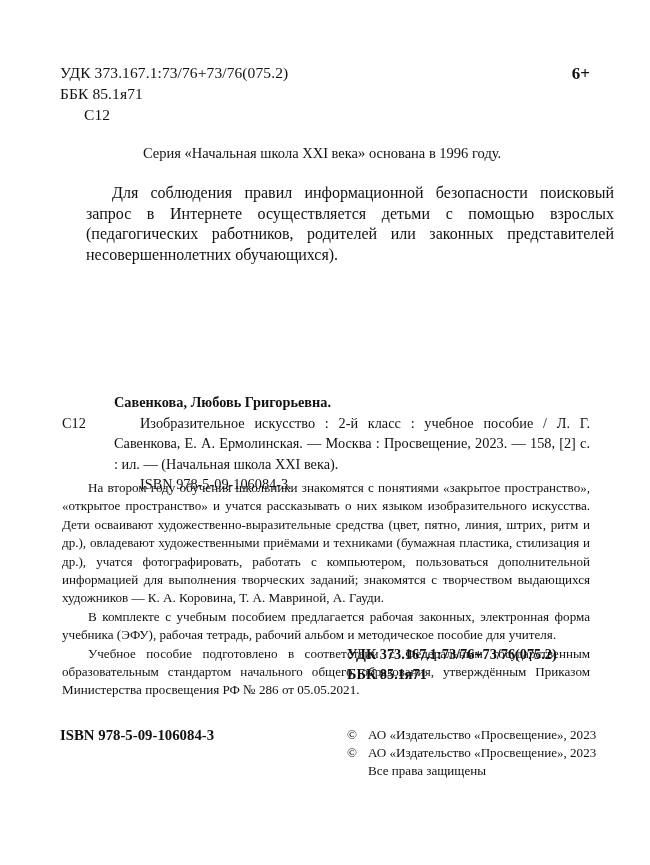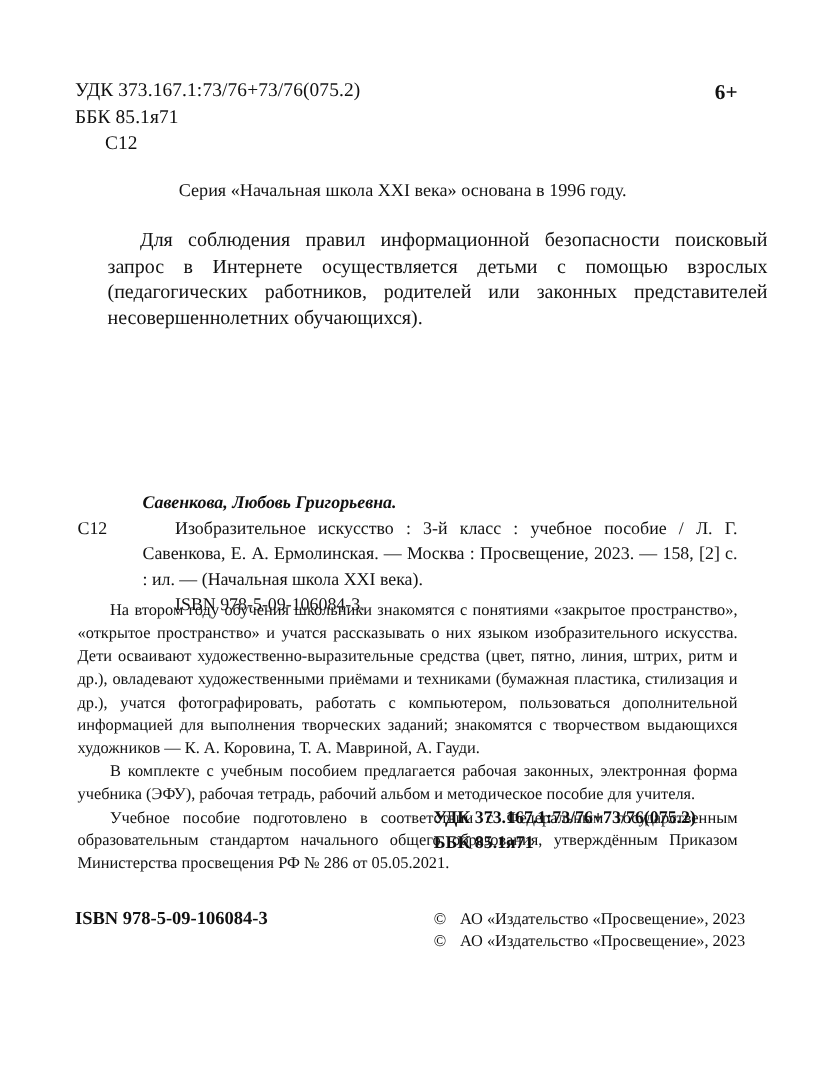--- a/index.html
+++ b/index.html
@@ -70,21 +70,20 @@
     left: 62px;
     top: 392px;
     width: 528px;
     font-size: 14.3px;
     line-height: 20.5px;
   }
   #biblio .author {
     font-weight: bold;
     padding-left: 52px;
     display: block;
-    font-style: italic;
   }
   #biblio .record-wrap {
     position: relative;
     display: block;
   }
   #biblio .shelf {
     position: absolute;
     left: 0;
     top: 0;
     width: 50px;
@@ -169,21 +168,21 @@
   <div class="blk" id="age-rating">6+</div>
 
   <div class="blk" id="series-line">Серия «Начальная школа XXI века» основана в 1996 году.</div>
 
   <div class="blk" id="safety-notice">Для соблюдения правил информационной безопасности поисковый запрос в Интернете осуществляется детьми с помощью взрослых (педагогических работников, родителей или законных представителей несовершеннолетних обучающихся).</div>
 
   <div class="blk" id="biblio">
     <span class="author">Савенкова, Любовь Григорьевна.</span>
     <span class="record-wrap">
       <span class="shelf">С12</span>
-      <span class="record">Изобразительное искусство : 3-й класс : учебное пособие / Л. Г. Савенкова, Е. А. Ермолинская. — Москва : Просвещение, 2023. — 158, [2] с. : ил. — (Начальная школа XXI века).</span>
+      <span class="record">Изобразительное искусство : 2-й класс : учебное пособие / Л. Г. Савенкова, Е. А. Ермолинская. — Москва : Просвещение, 2023. — 158, [2] с. : ил. — (Начальная школа XXI века).</span>
     </span>
     <span class="isbn-line">ISBN 978-5-09-106084-3.</span>
   </div>
 
   <div class="blk" id="annotation">
     <p>На втором году обучения школьники знакомятся с понятиями «закрытое пространство», «открытое пространство» и учатся рассказывать о них языком изобразительного искусства. Дети осваивают художественно-выразительные средства (цвет, пятно, линия, штрих, ритм и др.), овладевают художественными приёмами и техниками (бумажная пластика, стилизация и др.), учатся фотографировать, работать с компьютером, пользоваться дополнительной информацией для выполнения творческих заданий; знакомятся с творчеством выдающихся художников — К. А. Коровина, Т. А. Мавриной, А. Гауди.</p>
     <p>В комплекте с учебным пособием предлагается рабочая законных, электронная форма учебника (ЭФУ), рабочая тетрадь, рабочий альбом и методическое пособие для учителя.</p>
     <p>Учебное пособие подготовлено в соответствии с Федеральным государственным образовательным стандартом начального общего образования, утверждённым Приказом Министерства просвещения РФ № 286 от 05.05.2021.</p>
   </div>
 
@@ -197,15 +196,19 @@
       <span class="cmark">©</span>
       <span>АО «Издательство «Просвещение», 2023</span>
     </span>
     <span class="cline">
       <span class="cmark">©</span>
     </span>
     <span class="cline noMark">
       <span class="cmark"></span>
       <span>АО «Издательство «Просвещение», 2023</span>
     </span>
+    <span class="cline noMark">
+      <span class="cmark"></span>
+      <span>Все права защищены</span>
+    </span>
   </div>
 
 </div>
 
 </body></html>

